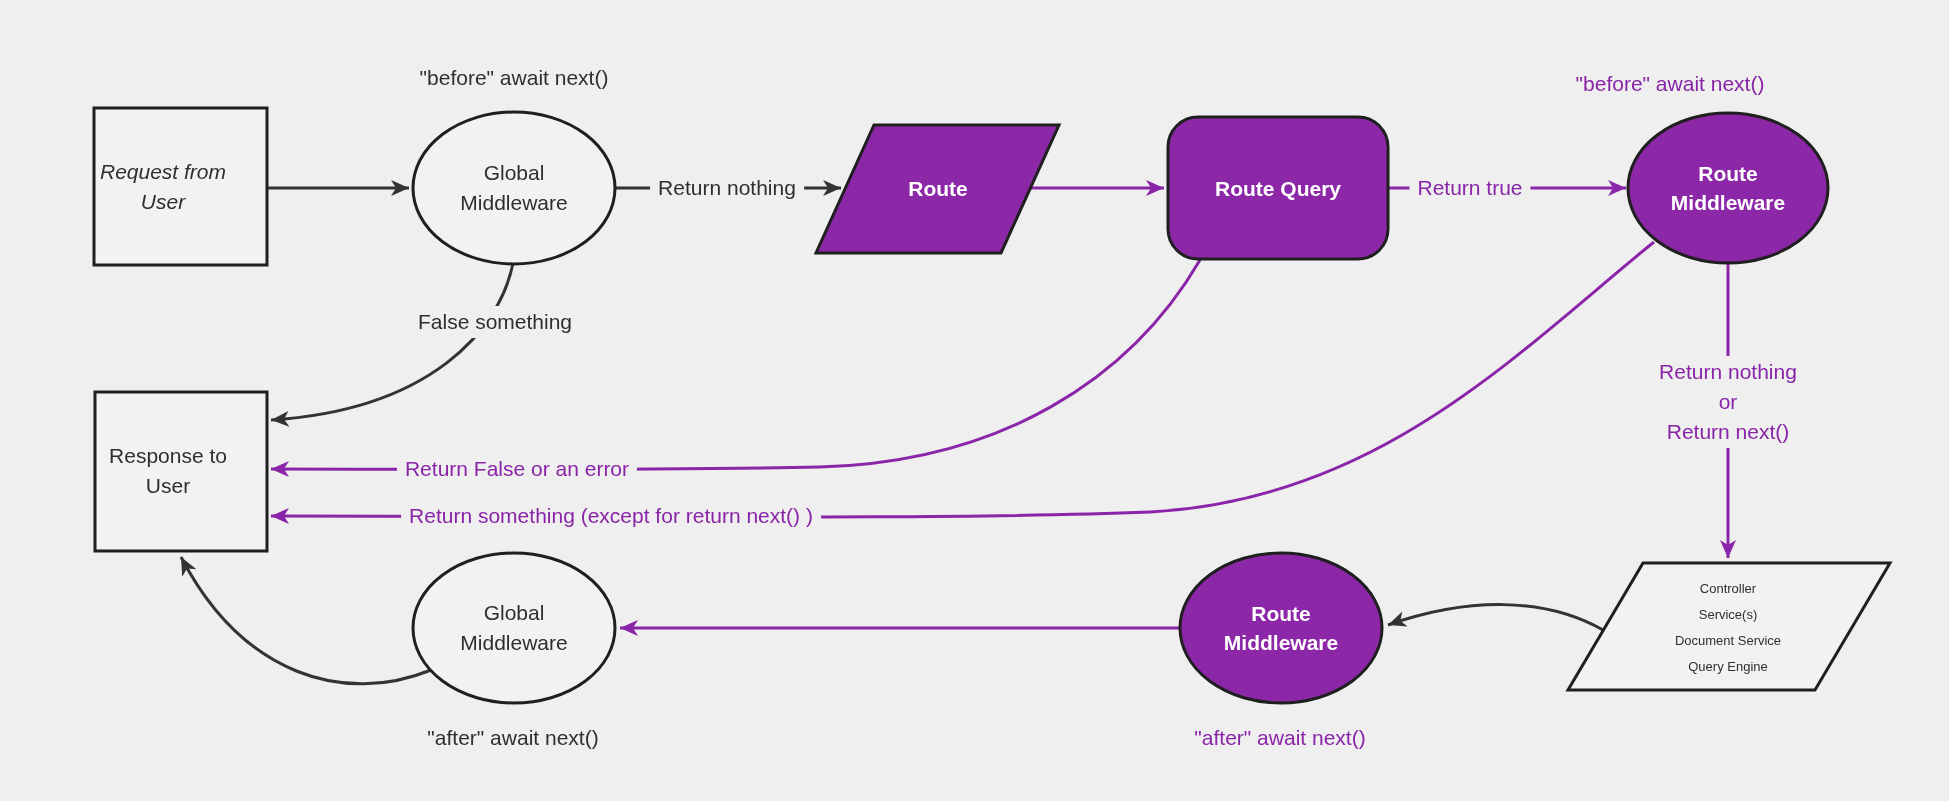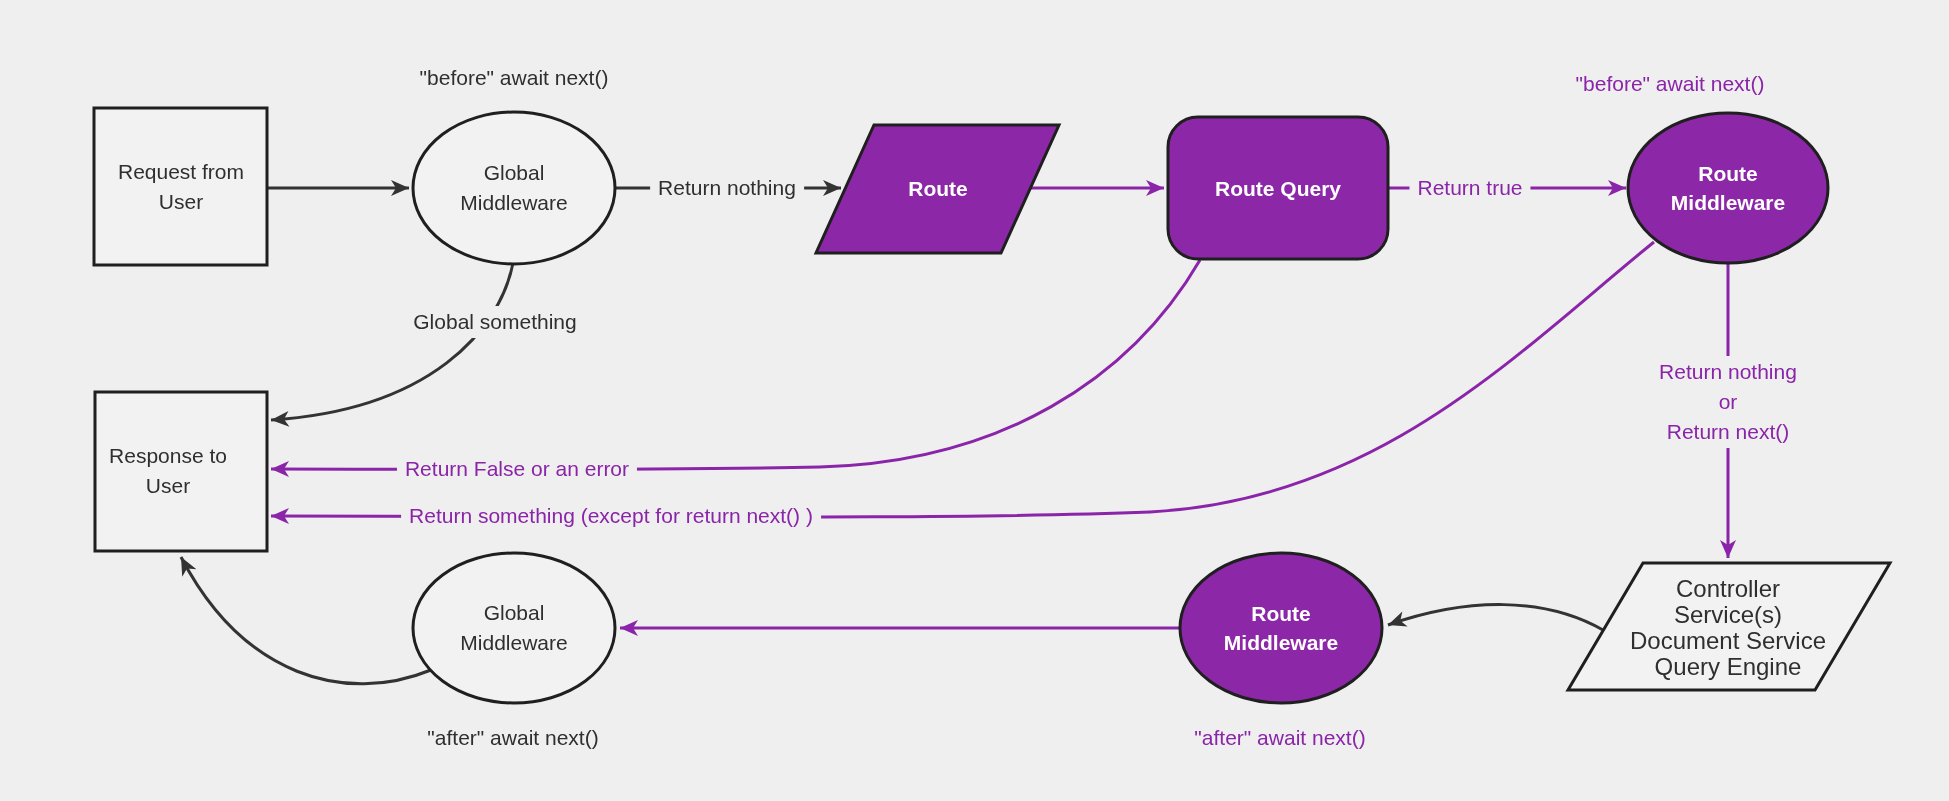--- a/index.html
+++ b/index.html
@@ -27,21 +27,21 @@
     transform: translate(-50%, -50%);
     white-space: pre-line;
     text-align: center;
     font-size: 21px;
     line-height: 30px;
     color: var(--dark-text);
   }
   .t-purple { color: var(--purple-text); }
   .t-white  { color: var(--white-text); font-weight: 700; line-height: 29px; }
   .ebg      { background: var(--background); padding: 1px 8px; }
-  .small    { font-size: 24px; line-height: 26px; text-align: center; }
+  .small    { font-size: 13px; line-height: 26px; text-align: center; }
 </style>
 </head>
 <body>
 
 <div class="stage">
 
   <svg viewBox="0 0 1949 801" width="1949" height="801">
     <defs>
       <marker id="ah-dark" markerUnits="userSpaceOnUse" markerWidth="22" markerHeight="20" refX="20" refY="10" orient="auto">
         <path d="M2,2 L20,10 L2,18 L7,10 Z" class="head-dark"></path>
@@ -71,21 +71,21 @@
       <polygon class="shape-purple" points="874,125 1059,125 1001,253 816,253"></polygon>
       <rect class="shape-purple" x="1168" y="117" width="220" height="142" rx="30" ry="30"></rect>
       <ellipse class="shape-purple" cx="1728" cy="188" rx="100" ry="75"></ellipse>
       <polygon class="shape-light" points="1643,563 1890,563 1815,690 1568,690"></polygon>
       <ellipse class="shape-purple" cx="1281" cy="628" rx="101" ry="75"></ellipse>
       <ellipse class="shape-light" cx="514" cy="628" rx="101" ry="75"></ellipse>
       <rect class="shape-light" x="95" y="392" width="172" height="159"></rect>
     </g>
   </svg>
 
-  <div class="lbl" style="left:181px; top:187px;">Request from
+  <div class="lbl" style="left:163px; top:187px;font-style:italic;">Request from
 User</div>
   <div class="lbl" style="left:514px; top:188px;">Global
 Middleware</div>
   <div class="lbl t-white" style="left:938px; top:188px;">Route</div>
   <div class="lbl t-white" style="left:1278px; top:188px;">Route Query</div>
   <div class="lbl t-white" style="left:1728px; top:188px;">Route
 Middleware</div>
   <div class="lbl small" style="left:1728px; top:628px;">Controller
 Service(s)
 Document Service
@@ -99,17 +99,17 @@
 
   <div class="lbl" style="left:514px; top:78px;">"before" await next()</div>
   <div class="lbl ebg" style="left:727px; top:188px;">Return nothing</div>
   <div class="lbl ebg t-purple" style="left:1470px; top:188px;text-align:right;">Return true</div>
   <div class="lbl t-purple" style="left:1670px; top:84px;">"before" await next()</div>
   <div class="lbl ebg t-purple" style="left:1728px; top:402px;">Return nothing
 or
 Return next()</div>
   <div class="lbl t-purple" style="left:1280px; top:738px;">"after" await next()</div>
   <div class="lbl" style="left:513px; top:738px;">"after" await next()</div>
-  <div class="lbl ebg" style="left:495px; top:322px;">Global something</div>
+  <div class="lbl ebg" style="left:495px; top:322px;">False something</div>
   <div class="lbl ebg t-purple" style="left:611px; top:516px;">Return something (except for return next() )</div>
   <div class="lbl ebg t-purple" style="left:517px; top:469px;">Return False or an error</div>
 
 </div>
 
 </body></html>

